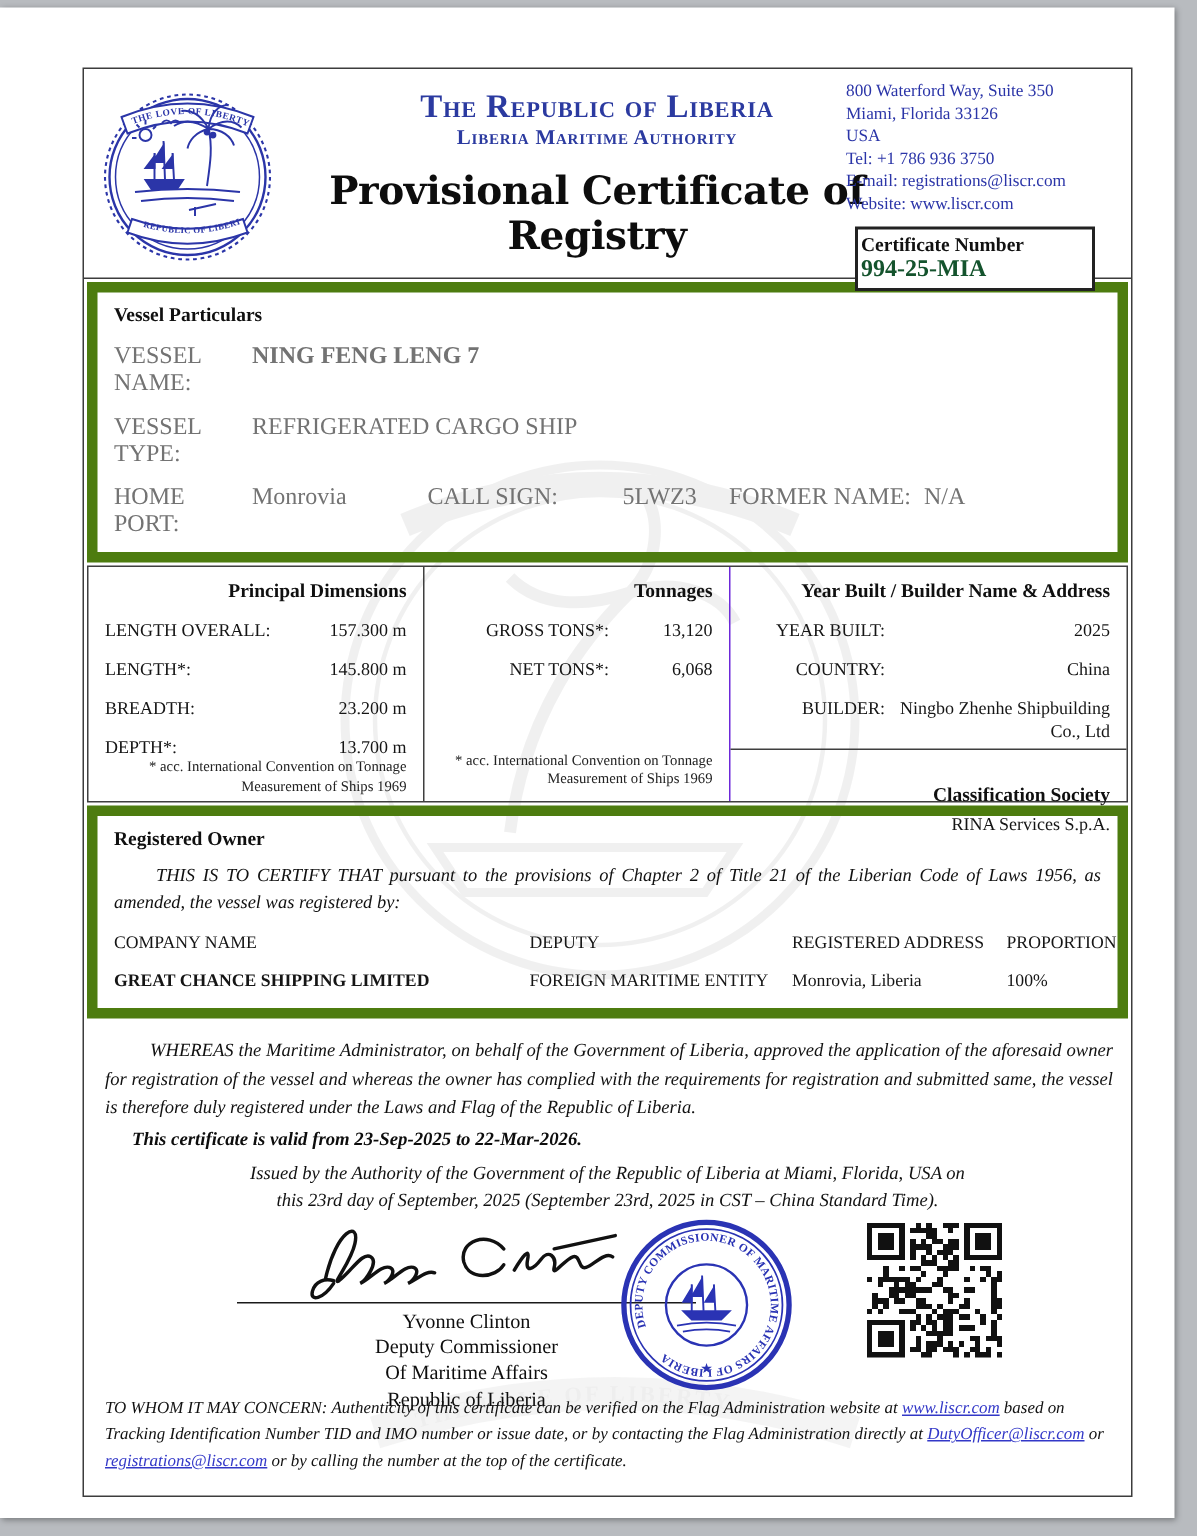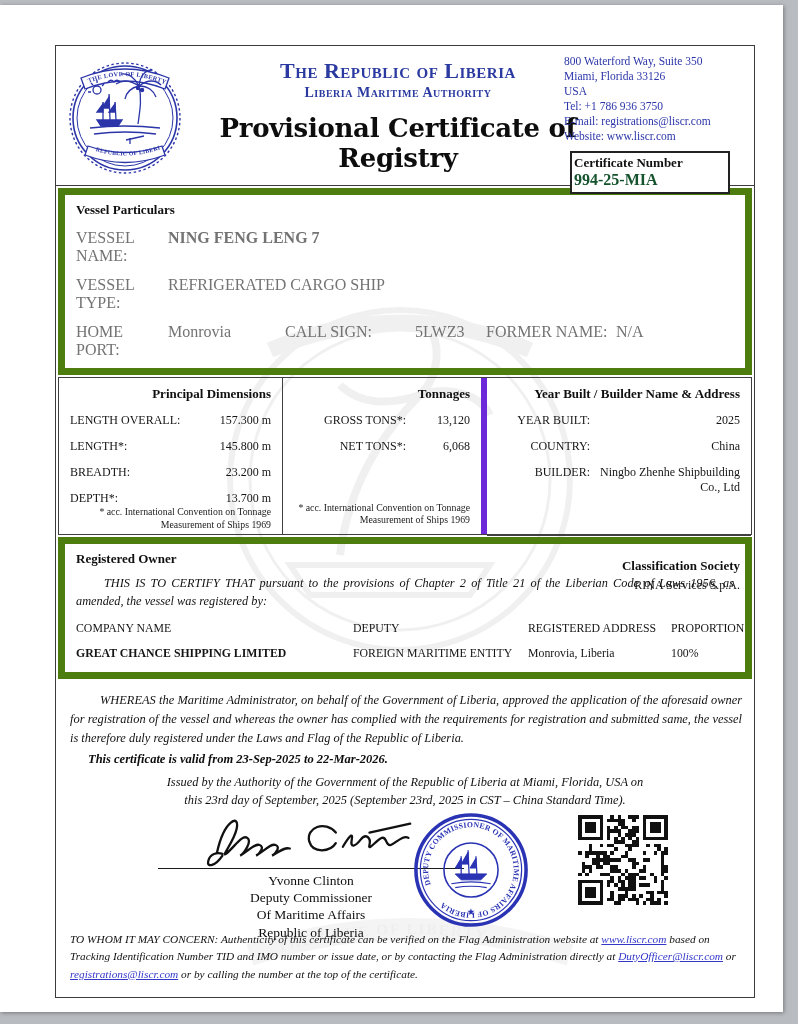--- a/index.html
+++ b/index.html
@@ -28,22 +28,22 @@
   .sec-title { font-weight:bold; font-size:13px; color:#101010; }
 
   .vessel-box { padding:7px 0 9px; }
   .vessel-box .sec-title { margin-left:11px; }
   .v-row { display:grid; grid-template-columns:92px 117px 130px 71px 130px auto; padding-left:11px; margin-top:11px; font-size:16px; color:#737373; }
   .v-row .wide { grid-column:2 / span 5; }
   .v-val-bold { font-weight:bold; }
 
   .triple { display:flex; margin:0 2px; border:1px solid #3f3f3f; height:158px;text-align:right; }
   .col-dims { width:224px; border-right:1px solid #3f3f3f; padding:8px 11px 7px; display:flex; flex-direction:column; }
-  .col-tons { width:204px; border-right:6px solid #6d28d9; padding:8px 11px 7px; display:flex; flex-direction:column; }
-  .col-build { flex:1; display:flex; flex-direction:column;gap:36px; }
+  .col-tons { width:204px; border-right:1px solid #6d28d9; padding:8px 11px 7px; display:flex; flex-direction:column; }
+  .col-build { flex:1; display:flex; flex-direction:column; }
   .d-row { display:flex; justify-content:space-between; margin-top:11px; font-size:12px; color:#151515; }
   .t-row { display:grid; grid-template-columns:112px auto; margin-top:11px; font-size:12px; color:#151515; }
   .footnote { margin-top:auto; font-size:9.8px; line-height:1.3; color:#222; }
   .build-top { flex:1; padding:8px 11px 4px; }
   .b-row { display:grid; grid-template-columns:92px auto; margin-top:11px; font-size:12px; color:#151515; }
   .class-part { border-top:1px solid #3f3f3f; padding:22px 11px 8px; }
   .class-val { font-size:12px; margin-top:4px; color:#151515; }
 
   .owner-box { padding:7px 11px 11px; }
   .certify { font-style:italic; font-size:12.3px; line-height:1.45; text-align:justify; text-indent:28px; margin-top:8px; color:#111; }

